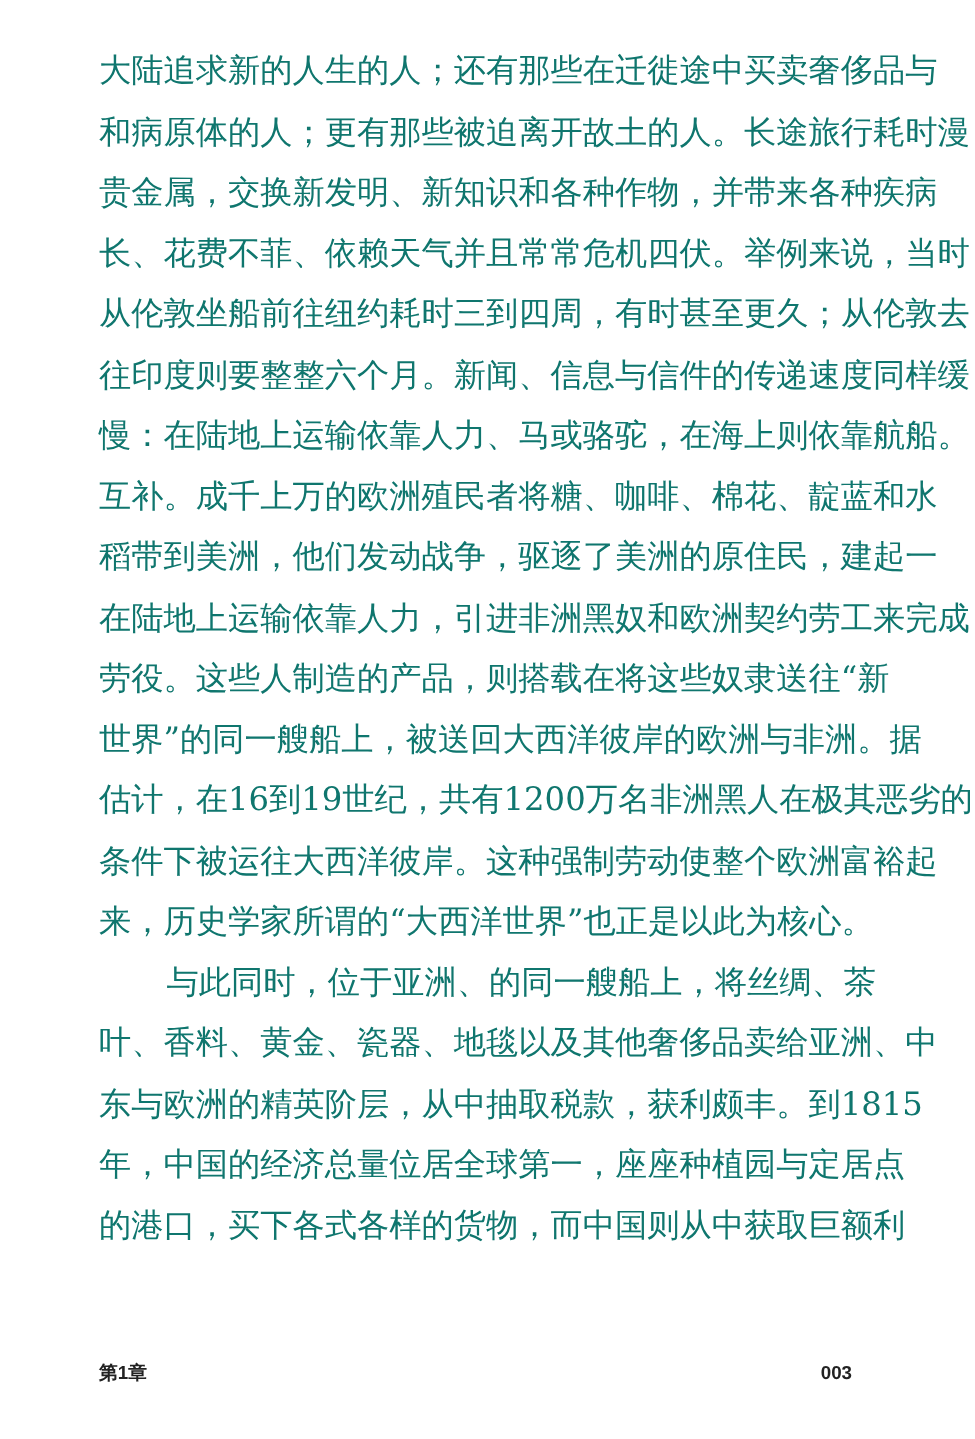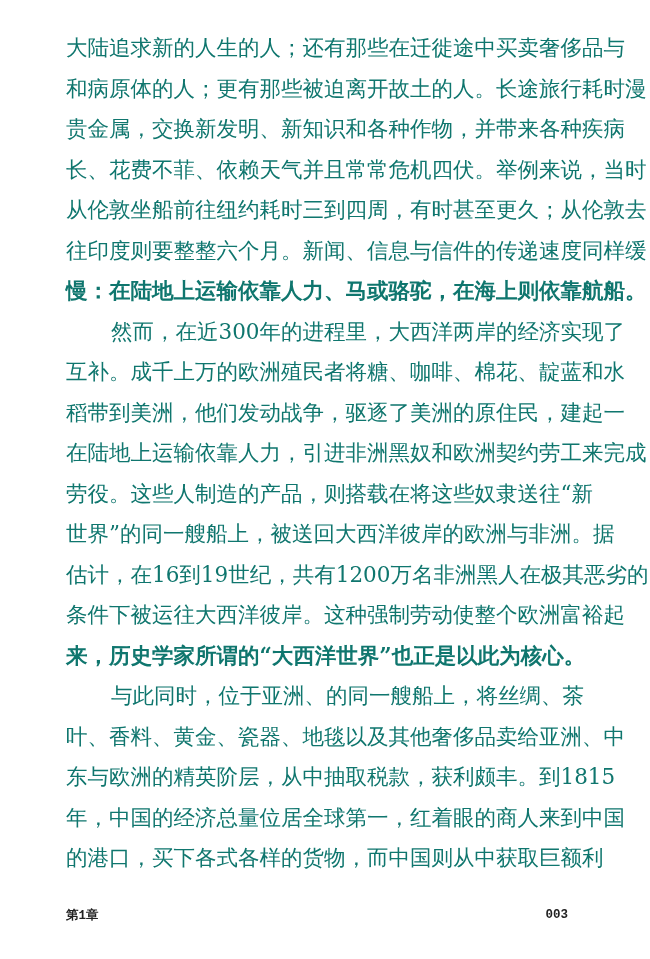--- a/index.html
+++ b/index.html
@@ -26,34 +26,33 @@
       line-height: 40.5px;
       font-size: 21.5px;
       white-space: nowrap;
       text-align: justify;
       text-align-last: justify;
       letter-spacing: 0px;
       color: #0f766e;
     }
     .line.last {
       text-align-last: left;
-      font-weight: bold;
     }
     .line.indent {
       padding-left: 45px;
     }
     .footer {
       position: absolute;
       left: 66px;
       top: 905px;
       width: 502px;
       height: 20px;
       font-size: 12.5px;
       font-weight: bold;
-      font-family: Liberation Mono, monospace;
+      font-family: Liberation Sans, sans-serif;
       color: #222;
       display: flex;
       justify-content: space-between;
       align-items: center;
     }
     .footer .chapter {
       display: flex;
       gap: 14px;
     }
   </style>
@@ -66,36 +65,35 @@
     <div class="line">大陆追求新的人生的人；还有那些在迁徙途中买卖奢侈品与</div>
     <div class="line">和病原体的人；更有那些被迫离开故土的人。长途旅行耗时漫</div>
     <div class="line">贵金属，交换新发明、新知识和各种作物，并带来各种疾病</div>
     <div class="line">长、花费不菲、依赖天气并且常常危机四伏。举例来说，当时</div>
     <div class="line">从伦敦坐船前往纽约耗时三到四周，有时甚至更久；从伦敦去</div>
     <div class="line">往印度则要整整六个月。新闻、信息与信件的传递速度同样缓</div>
     <div class="line last">慢：在陆地上运输依靠人力、马或骆驼，在海上则依靠航船。</div>
   </div>
 
   <div>
-    <div class="line indent">然而，在近300年的进程里，大西洋两岸的经济实现了</div>
     <div class="line">互补。成千上万的欧洲殖民者将糖、咖啡、棉花、靛蓝和水</div>
     <div class="line">稻带到美洲，他们发动战争，驱逐了美洲的原住民，建起一</div>
     <div class="line">在陆地上运输依靠人力，引进非洲黑奴和欧洲契约劳工来完成</div>
     <div class="line">劳役。这些人制造的产品，则搭载在将这些奴隶送往“新</div>
     <div class="line">世界”的同一艘船上，被送回大西洋彼岸的欧洲与非洲。据</div>
     <div class="line">估计，在16到19世纪，共有1200万名非洲黑人在极其恶劣的</div>
     <div class="line">条件下被运往大西洋彼岸。这种强制劳动使整个欧洲富裕起</div>
     <div class="line last">来，历史学家所谓的“大西洋世界”也正是以此为核心。</div>
   </div>
 
   <div>
     <div class="line indent">与此同时，位于亚洲、的同一艘船上，将丝绸、茶</div>
     <div class="line">叶、香料、黄金、瓷器、地毯以及其他奢侈品卖给亚洲、中</div>
     <div class="line">东与欧洲的精英阶层，从中抽取税款，获利颇丰。到1815</div>
-    <div class="line">年，中国的经济总量位居全球第一，红着眼的商人来到中国</div>
+    <div class="line">年，中国的经济总量位居全球第一，座座种植园与定居点</div>
     <div class="line">的港口，买下各式各样的货物，而中国则从中获取巨额利</div>
   </div>
 </div>
 
 <div class="footer">
   <div class="chapter">
     <span>第1章</span>
   </div>
   <span>003</span>
 </div>

